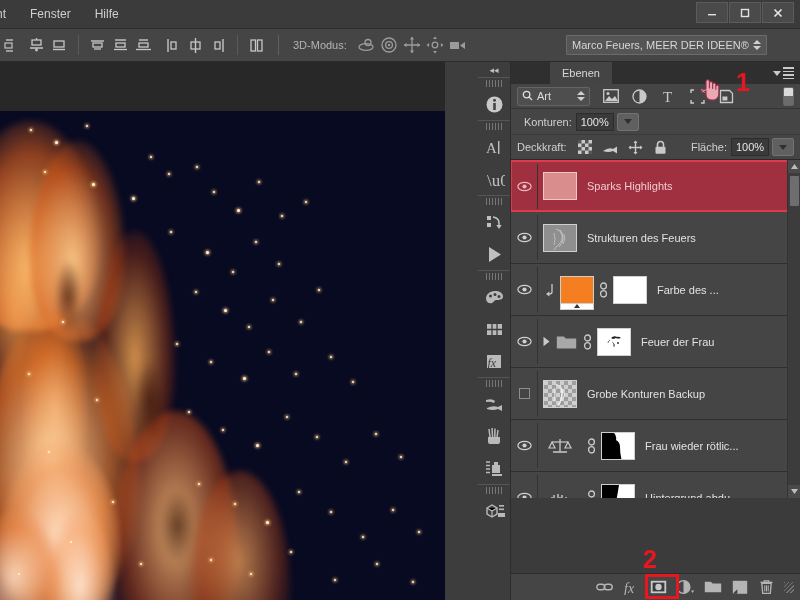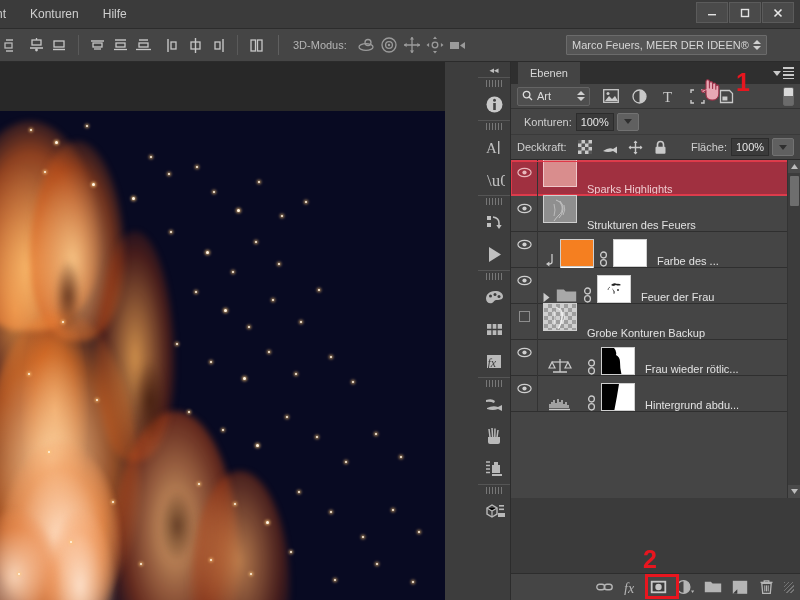--- a/index.html
+++ b/index.html
@@ -102,21 +102,21 @@
     width:33px;height:32px;display:flex;align-items:center;justify-content:center;
   }
   .dock-btn svg{display:block;}
 
   
   .layers-panel{
     position:absolute;left:511px;top:62px;width:289px;height:538px;
     background:#3b3b3b;
   }
   .panel-tabs{
-    height:22px;background:#2f2f2f;position:relative;display:flex;align-items:center;
+    height:22px;background:#2f2f2f;position:relative;display:flex;align-items:center;padding-left:32px;
   }
   .panel-tab{
     height:22px;padding:0 12px;background:#444444;color:#d8d8d8;font-size:11px;
     display:flex;align-items:center;margin-left:7px;
   }
   .panel-menu-ico{position:absolute;right:6px;top:5px;display:flex;align-items:center;gap:2px;}
   .pm-tri{width:0;height:0;border-left:4px solid transparent;border-right:4px solid transparent;border-top:5px solid #c9c9c9;}
   .pm-lines{display:flex;flex-direction:column;gap:2px;}
   .pm-lines i{display:block;width:11px;height:1.5px;background:#c9c9c9;}
 
@@ -159,21 +159,21 @@
   .lock-row{
     height:25px;background:#454545;display:flex;align-items:center;padding:0 6px;
     border-bottom:1px solid #2a2a2a;
   }
   .lock-label{font-size:11px;color:#d0d0d0;margin-right:9px;}
   .lock-ico{width:19px;height:19px;display:flex;align-items:center;justify-content:center;margin-right:6px;}
 
   
   .layer-list{position:relative;height:338px;background:#454545;overflow:hidden;}
   .layer-row{
-    position:relative;height:36px;display:flex;align-items:flex-end;
+    position:relative;height:52px;display:flex;align-items:center;
     border-bottom:1px solid #2f2f2f;background:#454545;
   }
   .layer-row.selected{background:#a03040;border-top:1px solid #d84050;border-bottom:1px solid #d84050;}
   .layer-row.selected::after{
     content:"";position:absolute;inset:0;border:1px solid #e03848;pointer-events:none;
   }
   .eye-cell{width:26px;height:45px;display:flex;align-items:center;justify-content:center;flex:0 0 auto;}
   .eye-cell .chk{width:11px;height:11px;border:1px solid #8d8d8d;background:#454545;}
   .thumb-sep{width:1px;height:45px;background:#333;flex:0 0 auto;}
   .lcell{display:flex;align-items:center;height:45px;flex:0 0 auto;}
@@ -242,21 +242,21 @@
   }
 </style>
 </head>
 <body>
 
 <div id="app">
 
   <div class="menubar">
     <div class="menu-items">
       <div class="menu-item clipped">nt</div>
-      <div class="menu-item">Konturen</div>
+      <div class="menu-item">Fenster</div>
       <div class="menu-item">Hilfe</div>
     </div>
     <div class="win-btns">
       <div class="win-btn">
         <svg width="12" height="12" viewBox="0 0 12 12">
             <rect x="2" y="7" width="8" height="1.4" fill="#e2e2e2"></rect>
           </svg>
       </div>
       <div class="win-btn">
         <svg width="12" height="12" viewBox="0 0 12 12">

